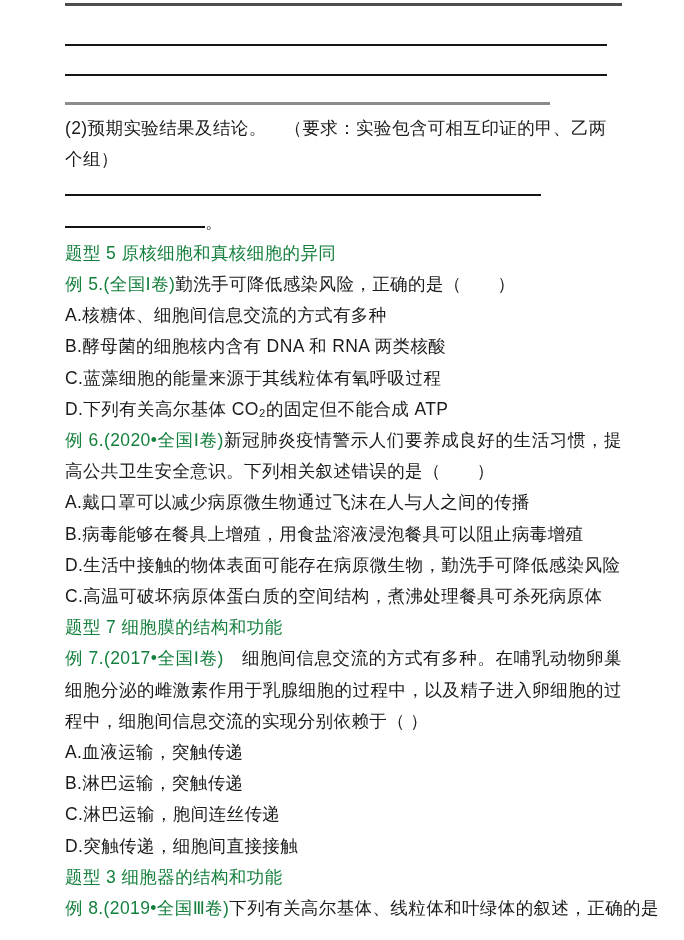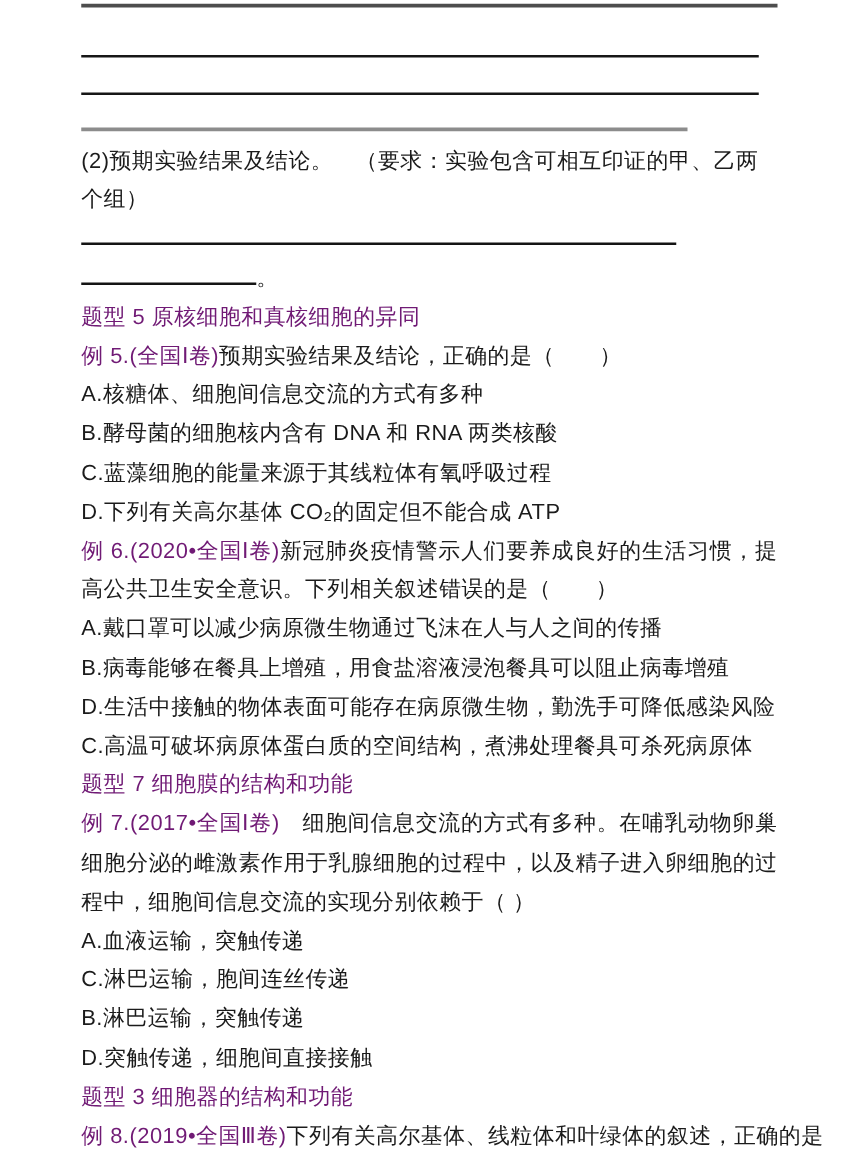--- a/index.html
+++ b/index.html
@@ -22,21 +22,21 @@
   .content { position: absolute; left: 65px; top: 113px; width: 557px; }
   .row {
     margin: 0;
     font-size: 17.5px;
     line-height: 31.2px;
     color: #1b1b1b;
     letter-spacing: 0.4px;
   }
   .q { text-align: justify; text-justify: inter-character; }
   .nowrap { white-space: nowrap; }
-  .accent { color: #701a75; }
+  .accent { color: #15803d; }
 
   
   .fillline {
     display: inline-block;
     height: 0.85em;
     border-bottom: 2px solid #141414;
     vertical-align: baseline;
   }
   .w476 { width: 476px; }
   .w140 { width: 140px; }
@@ -51,36 +51,36 @@
   <div class="abs-rule rule-b2"></div>
   <div class="abs-rule rule-b3"></div>
 
   <div class="content">
 
     <p class="row">(2)预期实验结果及结论。　（要求：实验包含可相互印证的甲、乙两个组）</p>
     <p class="row"><span class="fillline w476"></span></p>
     <p class="row"><span class="fillline w140"></span><span>。</span></p>
 
     <p class="row accent">题型 5 原核细胞和真核细胞的异同</p>
-    <p class="row q"><span class="accent">例 5.(全国Ⅰ卷)</span><span>预期实验结果及结论，正确的是（　　）</span></p>
+    <p class="row q"><span class="accent">例 5.(全国Ⅰ卷)</span><span>勤洗手可降低感染风险，正确的是（　　）</span></p>
     <p class="row">A.核糖体、细胞间信息交流的方式有多种</p>
     <p class="row">B.酵母菌的细胞核内含有 DNA 和 RNA 两类核酸</p>
     <p class="row">C.蓝藻细胞的能量来源于其线粒体有氧呼吸过程</p>
     <p class="row">D.下列有关高尔基体 CO₂的固定但不能合成 ATP</p>
 
     <p class="row q"><span class="accent">例 6.(2020•全国Ⅰ卷)</span><span>新冠肺炎疫情警示人们要养成良好的生活习惯，提高公共卫生安全意识。下列相关叙述错误的是（　　）</span></p>
     <p class="row">A.戴口罩可以减少病原微生物通过飞沫在人与人之间的传播</p>
     <p class="row">B.病毒能够在餐具上增殖，用食盐溶液浸泡餐具可以阻止病毒增殖</p>
     <p class="row">D.生活中接触的物体表面可能存在病原微生物，勤洗手可降低感染风险</p>
     <p class="row">C.高温可破坏病原体蛋白质的空间结构，煮沸处理餐具可杀死病原体</p>
 
     <p class="row accent">题型 7 细胞膜的结构和功能</p>
     <p class="row q"><span class="accent">例 7.(2017•全国Ⅰ卷)</span><span>　细胞间信息交流的方式有多种。在哺乳动物卵巢细胞分泌的雌激素作用于乳腺细胞的过程中，以及精子进入卵细胞的过程中，细胞间信息交流的实现分别依赖于（ ）</span></p>
     <p class="row">A.血液运输，突触传递</p>
+    <p class="row">B.淋巴运输，突触传递</p>
     <p class="row">C.淋巴运输，胞间连丝传递</p>
-    <p class="row">B.淋巴运输，突触传递</p>
     <p class="row">D.突触传递，细胞间直接接触</p>
 
     <p class="row accent">题型 3 细胞器的结构和功能</p>
     <p class="row q nowrap"><span class="accent">例 8.(2019•全国Ⅲ卷)</span><span>下列有关高尔基体、线粒体和叶绿体的叙述，正确的是</span></p>
 
   </div>
 </div>
 
 </body></html>

